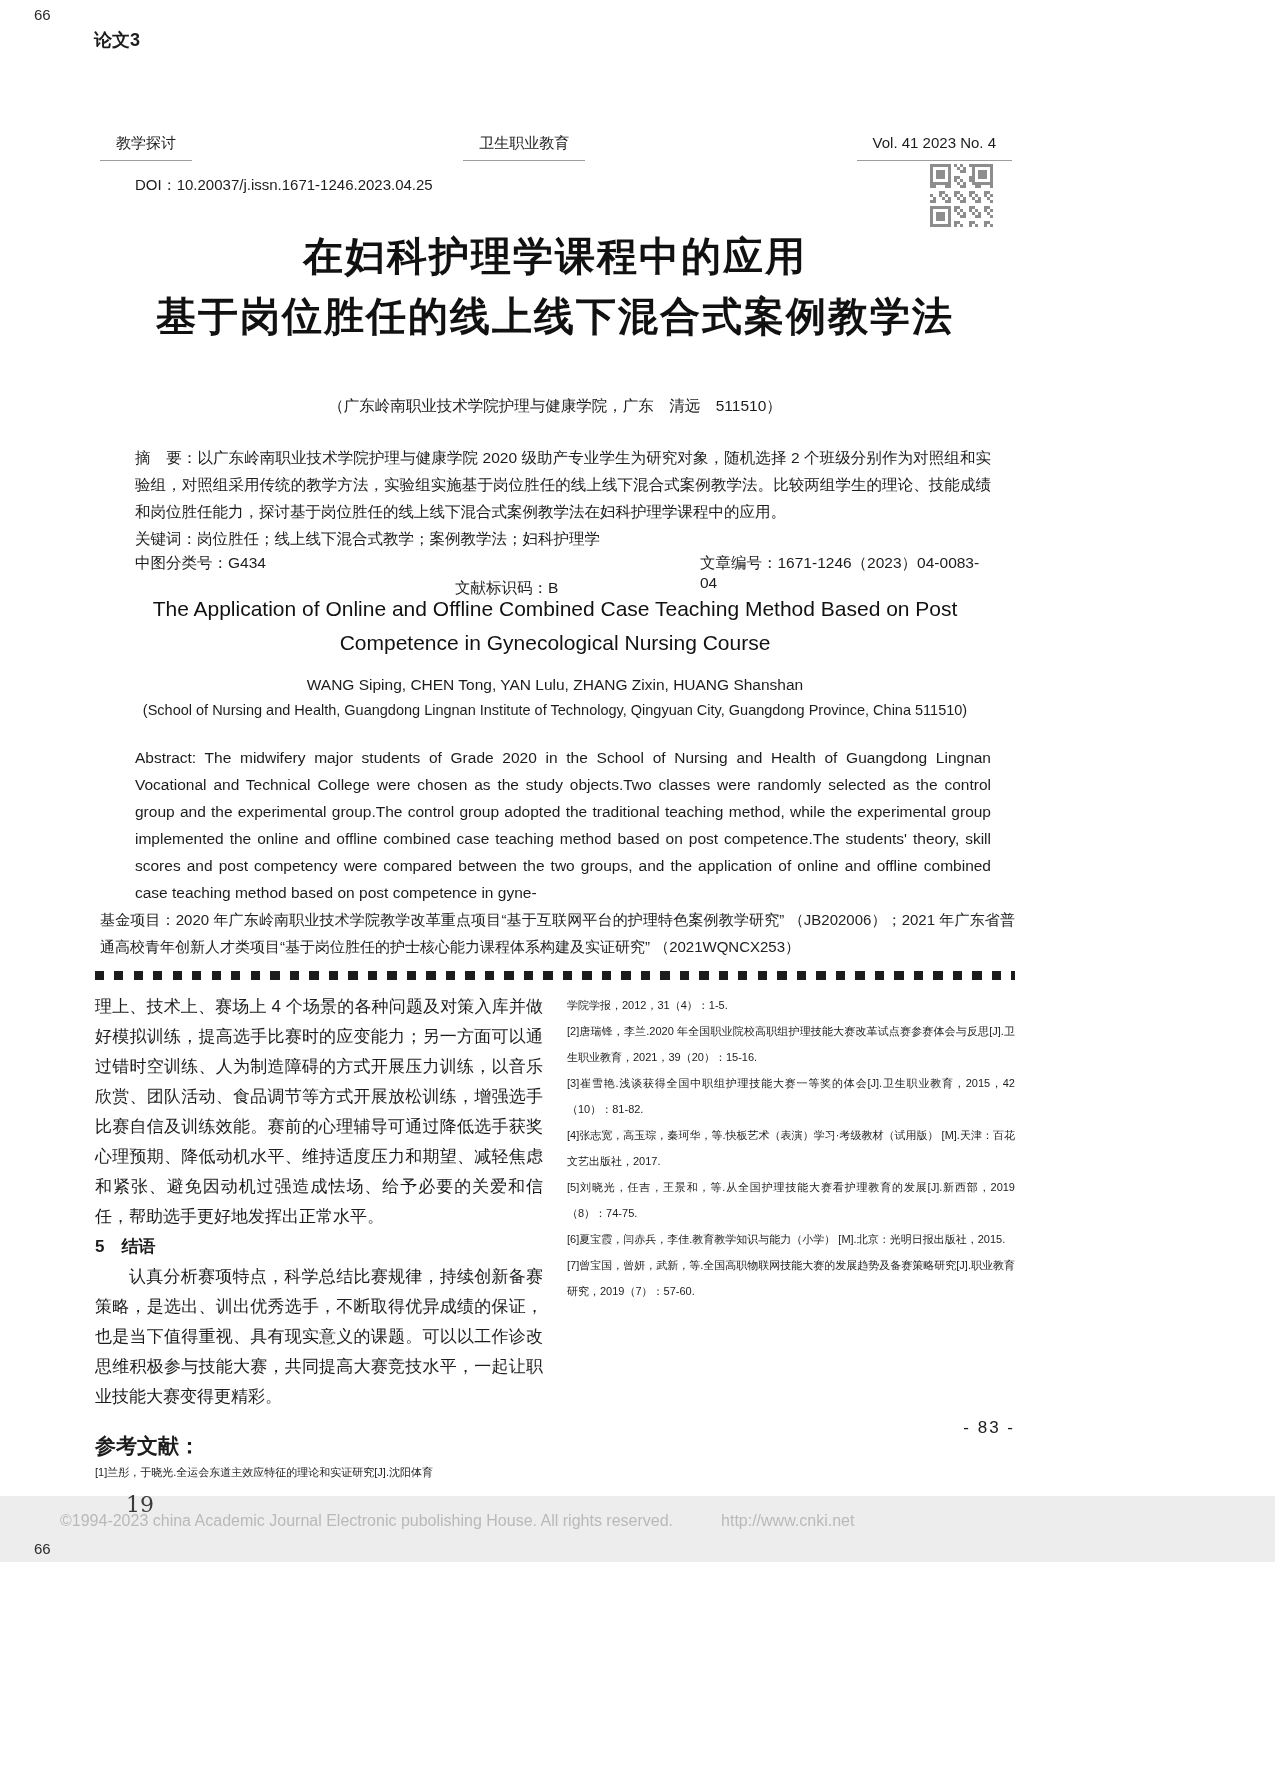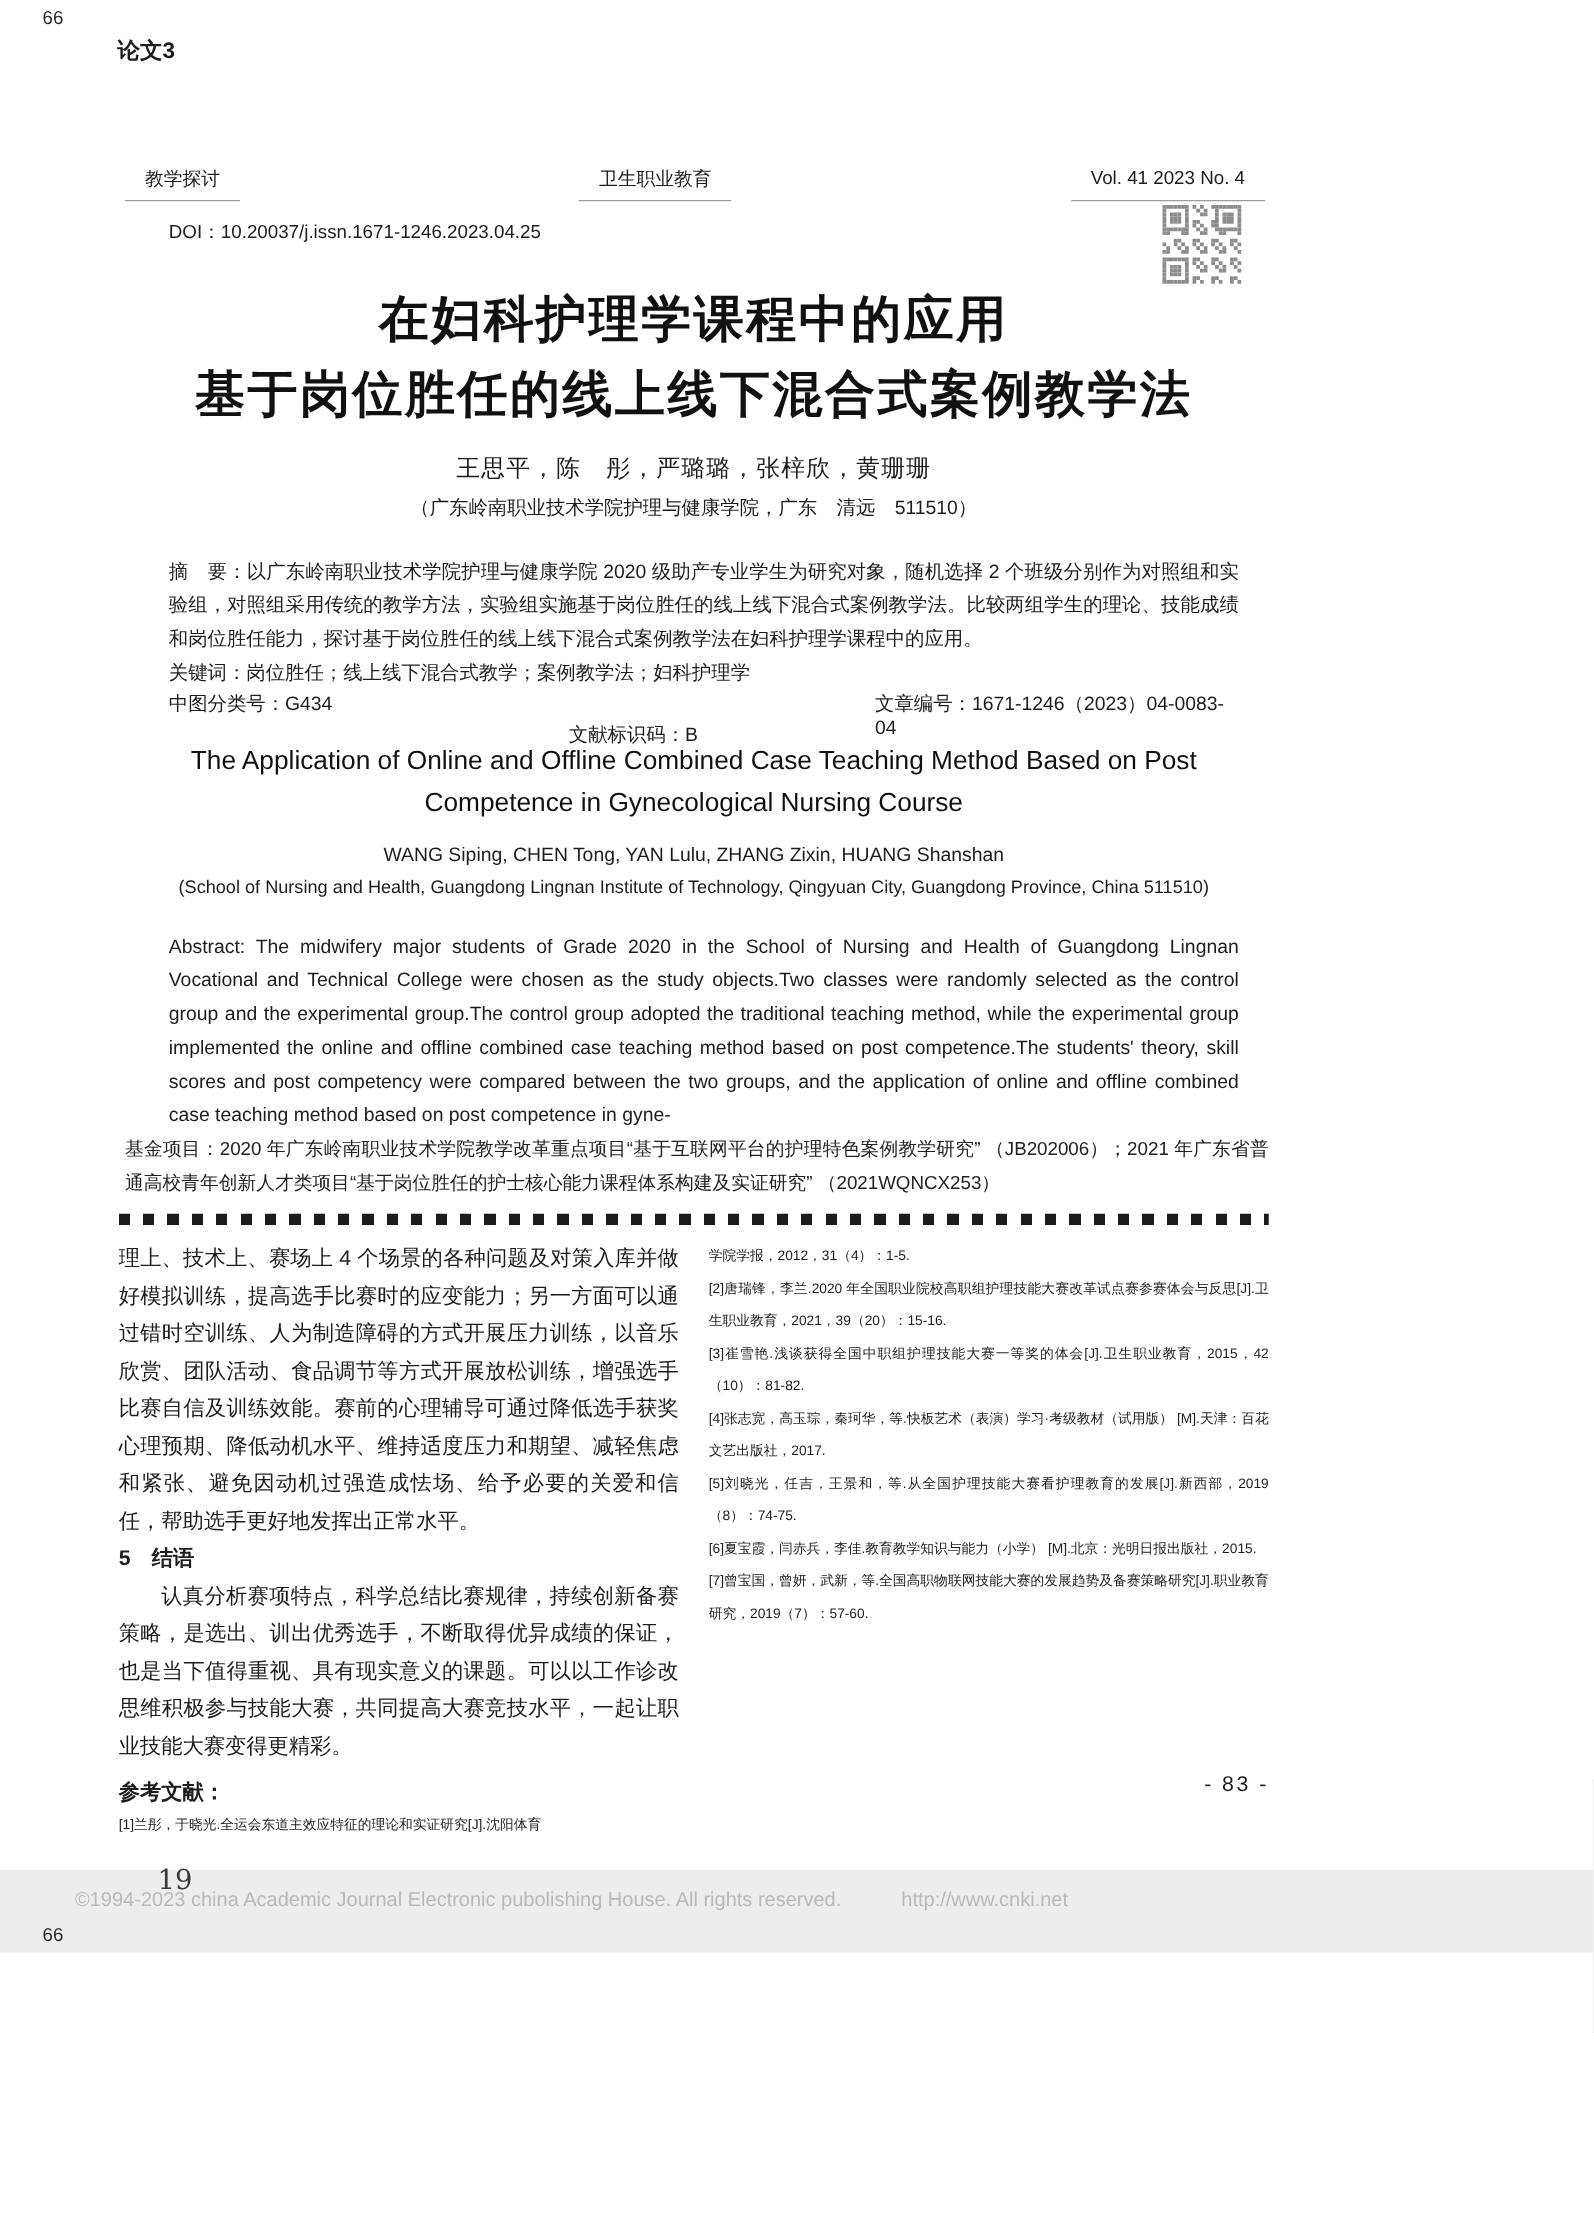--- a/index.html
+++ b/index.html
@@ -45,21 +45,21 @@
   .footnote { left:100px; top:906px; width:915px; font-size:15px; line-height:27px; color:#222; }
 
   .divider { left:95px; top:971px; width:920px; height:9px;
              background:repeating-linear-gradient(to right, #1c1c1c 0 9px, transparent 9px 19.5px); }
 
   .cols { left:95px; top:992px; width:920px; display:flex; gap:24px; }
   .col  { width:448px; }
   .body-para { font-size:17px; line-height:30px; }
   .indent { text-indent:2em; }
   .sec-head { font-size:17px; font-weight:700; line-height:30px; }
-  .ref-label { font-size:17px; font-weight:700; line-height:27px; margin-top:8px; }
+  .ref-label { font-size:21px; font-weight:700; line-height:27px; margin-top:20px; }
   .ref { font-size:11px; line-height:26px; }
   .bio { font-size:16.5px; line-height:30px; text-indent:2em; margin-top:16px; }
 
   .pagenum { left:95px; top:1418px; width:920px; text-align:right; font-size:17px; letter-spacing:2px; }
 
   .band { left:0; top:1496px; width:1275px; height:66px; background:#ededed; }
   .stamp { left:126px; top:1492px; font-family:"DejaVu Serif", serif; font-size:22px; color:#3a3a3a; }
   .corner-bottom { left:34px; top:1540px; font-size:15px; color:#2a2a2a; }
   .footer-text { left:60px; top:1512px; font-size:16px; color:#b9b9b9; display:flex; white-space:nowrap; }
   .footer-text .url { margin-left:48px; color:#b9b9b9; text-decoration:none; }
@@ -272,21 +272,20 @@
       <div class="qrm" style="left: 45px; top: 60px; background: rgb(141, 141, 141);"></div>
       <div class="qrm" style="left: 54px; top: 60px; background: rgb(141, 141, 141);"></div>
       <div class="qrm" style="left: 60px; top: 60px; background: rgb(141, 141, 141);"></div>
     </div>
 
   <div class="title abs">
     <div>在妇科护理学课程中的应用</div>
     <div>基于岗位胜任的线上线下混合式案例教学法</div>
   </div>
 
-  <div class="authors abs">王思平，陈　彤，严璐璐，张梓欣，黄珊珊</div>
   <div class="affil abs">（广东岭南职业技术学院护理与健康学院，广东　清远　511510）</div>
 
   <div class="zh-block abs">
     <p class="just"><span>摘　要：</span><span>以广东岭南职业技术学院护理与健康学院 2020 级助产专业学生为研究对象，随机选择 2 个班级分别作为对照组和实验组，对照组采用传统的教学方法，实验组实施基于岗位胜任的线上线下混合式案例教学法。比较两组学生的理论、技能成绩和岗位胜任能力，探讨基于岗位胜任的线上线下混合式案例教学法在妇科护理学课程中的应用。</span></p>
     <p><span>关键词：</span><span>岗位胜任；线上线下混合式教学；案例教学法；妇科护理学</span></p>
   </div>
 
   <div class="meta abs">
     <span class="m1">中图分类号：G434</span>
     <span class="m2">文献标识码：B</span>

